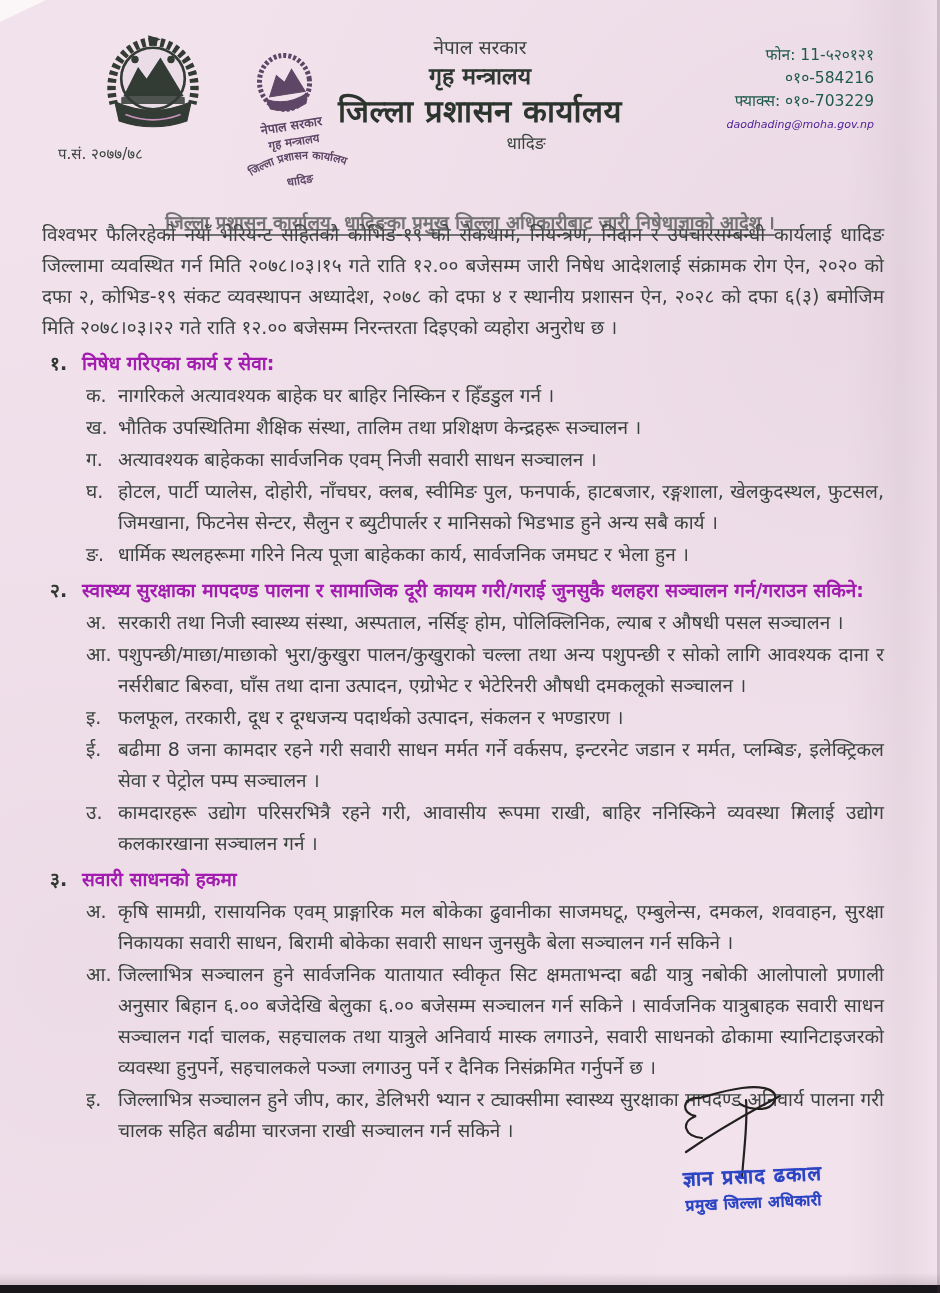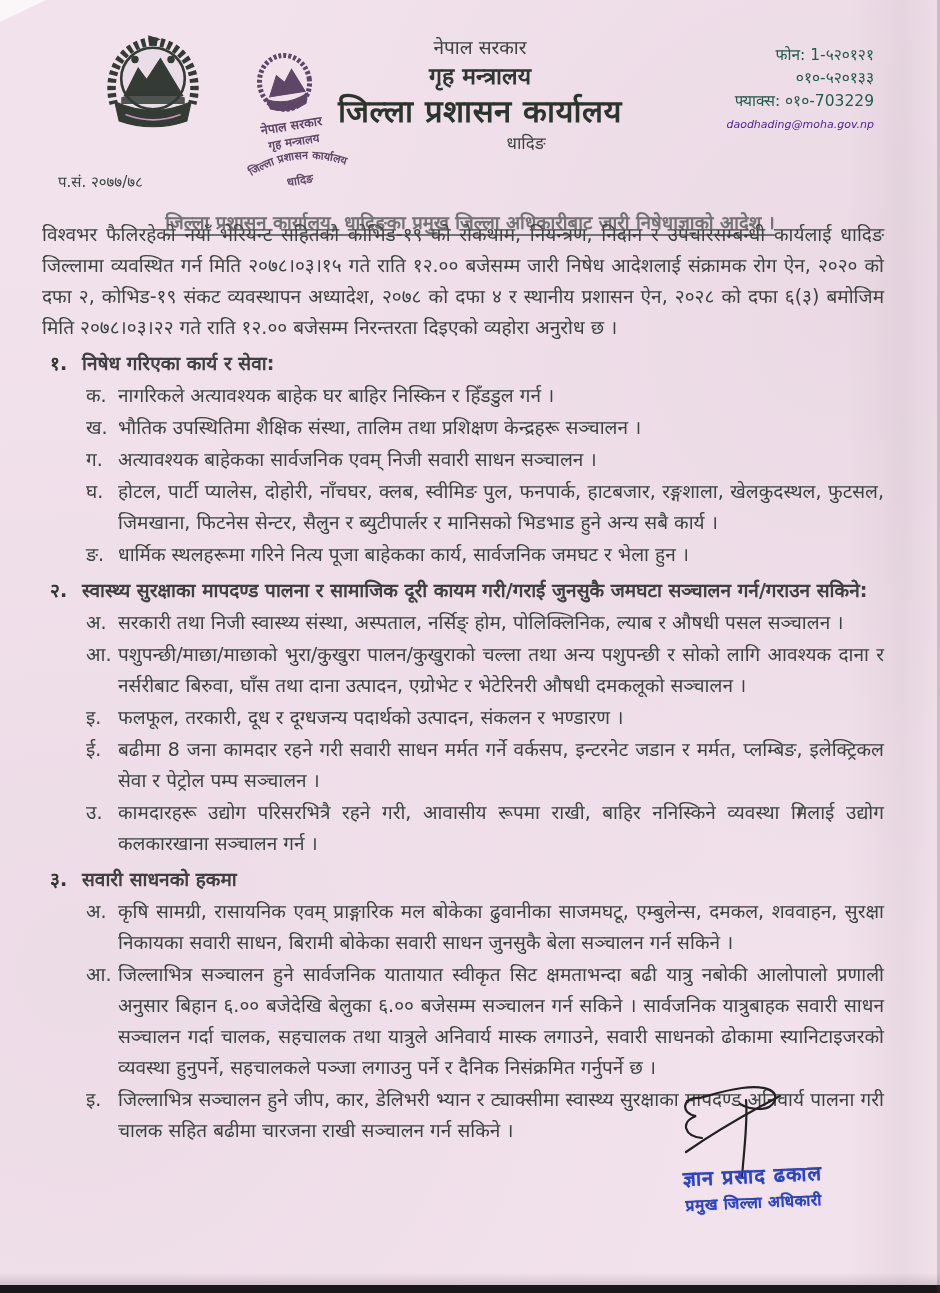--- a/index.html
+++ b/index.html
@@ -35,34 +35,34 @@
   .round-stamp{position:absolute;left:235px;top:46px;width:110px;height:142px;
     transform:rotate(-9deg);opacity:.92;}
   .head-center{position:absolute;left:20px;right:0;top:36px;text-align:center;line-height:1.25;}
   .gov-name{font-size:19px;color:#39423c;}
   .ministry{font-size:23px;font-weight:700;color:#2f3731;margin-top:2px;}
   .office-name{font-size:31px;font-weight:700;color:#2c342e;margin-top:1px;letter-spacing:.5px;}
   .district{font-size:17px;margin-top:3px;transform:translateX(46px);}
   .contact{position:absolute;right:66px;top:44px;text-align:right;
     font-size:15.5px;line-height:23px;color:#1f5a4a;}
   .contact .email{color:#4c1d95;font-size:11px;font-style:italic;}
-  .refno{position:absolute;left:58px;top:171px;font-size:15px;color:#39423c;}
+  .refno{position:absolute;left:58px;top:143px;font-size:15px;color:#39423c;}
 
   
   .doc-title{position:absolute;left:0;right:0;top:185px;text-align:center;
     font-size:18.5px;font-weight:700;color:#737373;
     text-decoration:underline;text-underline-offset:5px;text-decoration-thickness:1.5px;margin-top:24px;}
 
   
   .body{position:absolute;left:42px;top:219px;width:842px;
     font-size:19px;line-height:31px;color:#39423c;}
   .intro{margin:0 0 4px 0;text-align:justify;}
   .sec{display:flex;margin-top:5px;}
   .sec-num{flex:0 0 40px;padding-left:8px;box-sizing:border-box;font-weight:700;color:#303832;}
-  .sec-title{font-weight:700;color:#404040;}
+  .sec-title{font-weight:700;color:#a21caf;}
   .item{display:flex;margin-top:1px;}
   .item-label{flex:0 0 32px;margin-left:44px;}
   .item-text{flex:1;text-align:justify;}
 
   
   .signature-svg{position:absolute;left:668px;top:1082px;width:150px;height:102px;}
   .sig-stamp-text{position:absolute;left:648px;top:1162px;width:210px;text-align:center;
     transform:rotate(-2.5deg);color:#2b44c4;text-shadow:0 0 .7px rgba(43,68,196,.65);}
   .stamp-name{font-size:20px;font-weight:700;letter-spacing:1px;}
   .stamp-designation{font-size:15.5px;font-weight:700;margin-top:2px;letter-spacing:.5px;}
@@ -113,23 +113,23 @@
   <div class="head-center">
     <div class="gov-name">नेपाल सरकार</div>
     <div class="ministry">गृह मन्त्रालय</div>
     <div class="office-name">जिल्ला प्रशासन कार्यालय</div>
     <div class="district">धादिङ</div>
   </div>
 
   <div class="contact">
     <div>
       <span>फोन:</span>
-      <span>1-५२०१२१</span>
-    </div>
-    <div>०१०-५२०१३३</div>
+      <span>11-५२०१२१</span>
+    </div>
+    <div>०१०-584216</div>
     <div>
       <span>फ्याक्स:</span>
       <span>०१०-703229</span>
     </div>
     <div class="email">daodhading@moha.gov.np</div>
   </div>
 
   <div class="refno">प.सं. २०७७/७८</div>
 
   <div class="doc-title">जिल्ला प्रशासन कार्यालय, धादिङका प्रमुख जिल्ला अधिकारीबाट जारी निषेधाज्ञाको आदेश ।</div>
@@ -157,21 +157,21 @@
       <span class="item-label">घ.</span>
       <span class="item-text">होटल, पार्टी प्यालेस, दोहोरी, नाँचघर, क्लब, स्वीमिङ पुल, फनपार्क, हाटबजार, रङ्गशाला, खेलकुदस्थल, फुटसल, जिमखाना, फिटनेस सेन्टर, सैलुन र ब्युटीपार्लर र मानिसको भिडभाड हुने अन्य सबै कार्य ।</span>
     </div>
     <div class="item">
       <span class="item-label">ङ.</span>
       <span class="item-text">धार्मिक स्थलहरूमा गरिने नित्य पूजा बाहेकका कार्य, सार्वजनिक जमघट र भेला हुन ।</span>
     </div>
 
     <div class="sec">
       <span class="sec-num">२.</span>
-      <span class="sec-title">स्वास्थ्य सुरक्षाका मापदण्ड पालना र सामाजिक दूरी कायम गरी/गराई जुनसुकै जमघटा सञ्चालन गर्न/गराउन सकिने:</span>
+      <span class="sec-title">स्वास्थ्य सुरक्षाका मापदण्ड पालना र सामाजिक दूरी कायम गरी/गराई जुनसुकै थलहरा सञ्चालन गर्न/गराउन सकिने:</span>
     </div>
     <div class="item">
       <span class="item-label">अ.</span>
       <span class="item-text">सरकारी तथा निजी स्वास्थ्य संस्था, अस्पताल, नर्सिङ् होम, पोलिक्लिनिक, ल्याब र औषधी पसल सञ्चालन ।</span>
     </div>
     <div class="item">
       <span class="item-label">आ.</span>
       <span class="item-text">पशुपन्छी/माछा/माछाको भुरा/कुखुरा पालन/कुखुराको चल्ला तथा अन्य पशुपन्छी र सोको लागि आवश्यक दाना र नर्सरीबाट बिरुवा, घाँस तथा दाना उत्पादन, एग्रोभेट र भेटेरिनरी औषधी दमकलूको सञ्चालन ।</span>
     </div>
     <div class="item">

